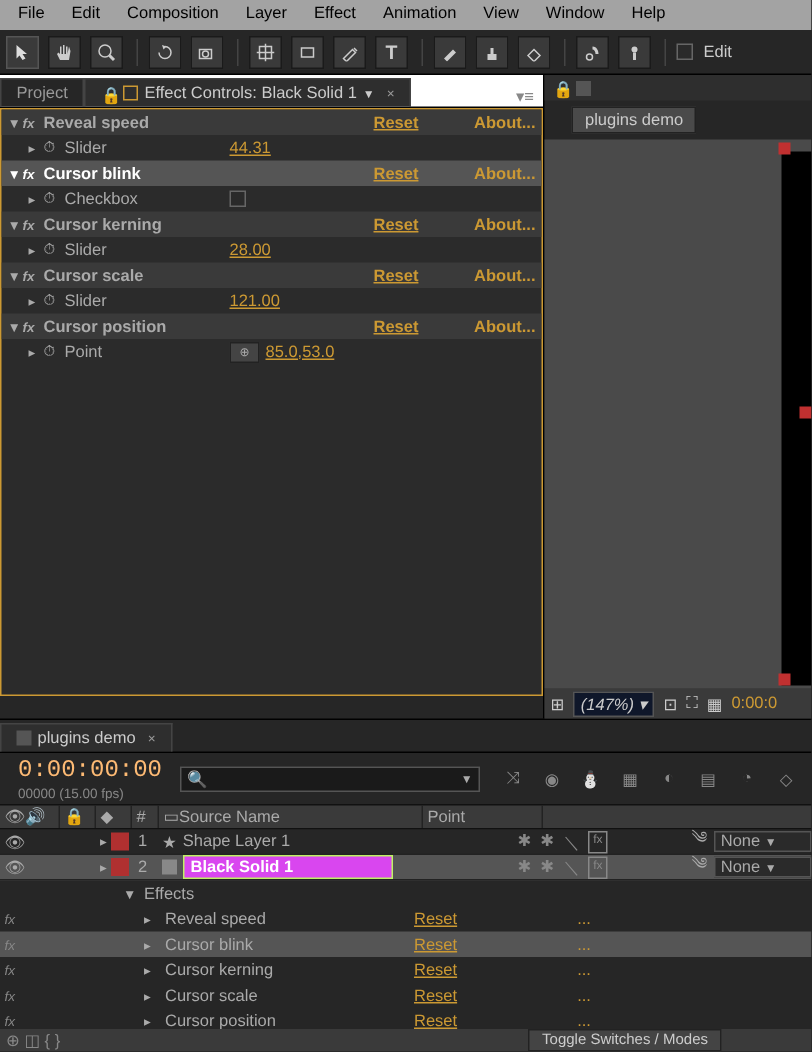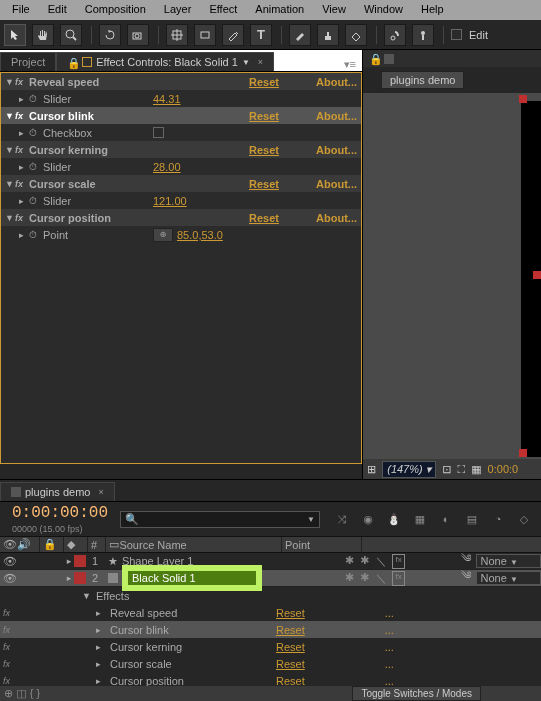--- a/index.html
+++ b/index.html
@@ -50,21 +50,21 @@
 .tl-icons span { width:18px; height:18px; display:flex; align-items:center; justify-content:center; color:#888; }
 .tl-colhdr { background:#3a3a3a; height:17px; display:flex; align-items:center; color:#aaa; border-top:1px solid #111; border-bottom:1px solid #111; }
 .tl-colhdr > div { border-right:1px solid #222; height:100%; display:flex; align-items:center; padding:0 3px; }
 .layer-row { display:flex; height:17px; align-items:center; border-bottom:1px solid #222; }
 .layer-row.sel { background:#555; }
 .lr-eye { width:40px; display:flex; gap:2px; padding:0 3px; }
 .lr-twist { width:10px; text-align:center; font-size:9px; }
 .lr-color { width:12px; height:12px; }
 .lr-num { width:18px; text-align:center; }
 .lr-name { flex:1; padding-left:4px; display:flex; align-items:center; gap:4px; }
-.lr-name-box { background:#4d7c0f; color:#fff; padding:1px 4px; border:6px solid #bef264; flex:1; max-width:140px; }
+.lr-name-box { background:#d946ef; color:#fff; padding:1px 4px; border:1px solid #bef264; flex:1; max-width:140px;font-weight:bold; }
 .lr-sw { width:120px; display:flex; gap:6px; padding:0 4px; color:#888; }
 .lr-parent { width:80px; display:flex; align-items:center; gap:4px; }
 .parent-drop { background:#2a2a2a; padding:0 4px; border:1px solid #555; flex:1; }
 .fx-sub-row { display:flex; height:17px; align-items:center; }
 .fx-sub-row.sel { background:#555; }
 .fx-sub-eye { width:40px; padding:0 3px; color:#888; font-style:italic; font-size:9px; }
 .fx-sub-tw { margin-left:56px; width:10px; font-size:9px; }
 .fx-sub-nm { width:170px; padding-left:4px; }
 .fx-sub-reset { color:#cc9933; text-decoration:underline; }
 .fx-sub-dots { margin-left:80px; color:#cc9933; }

